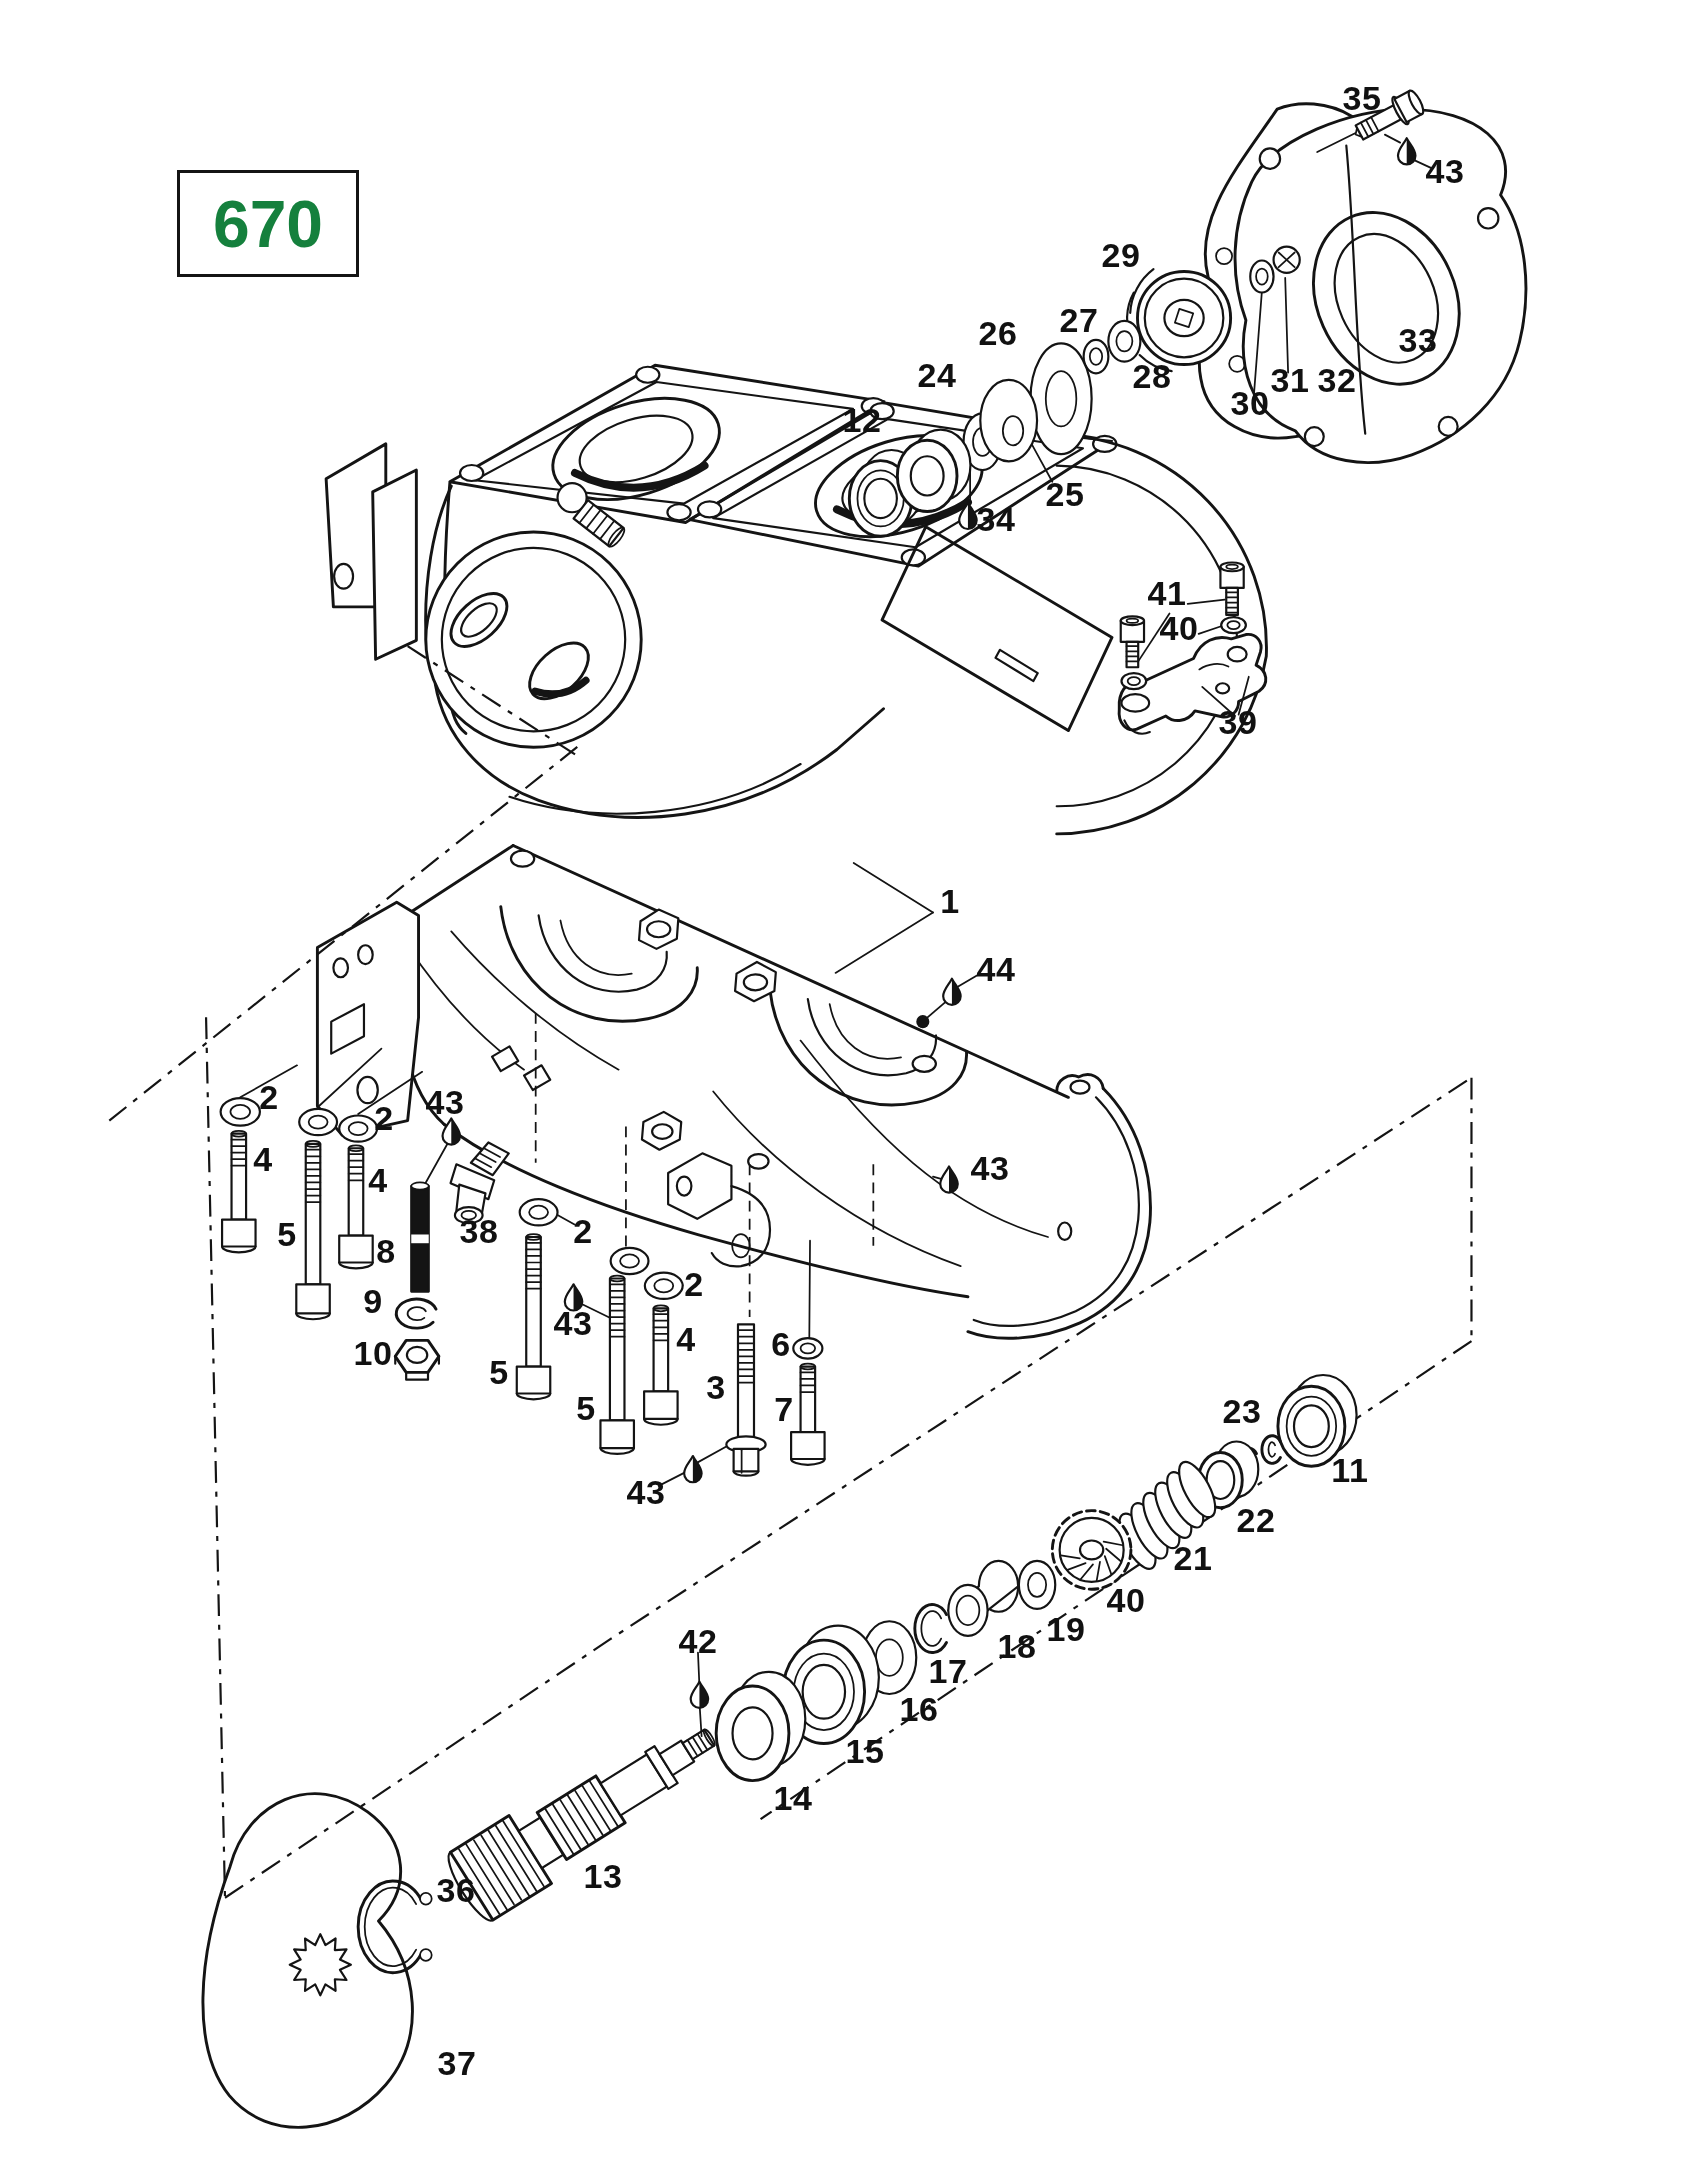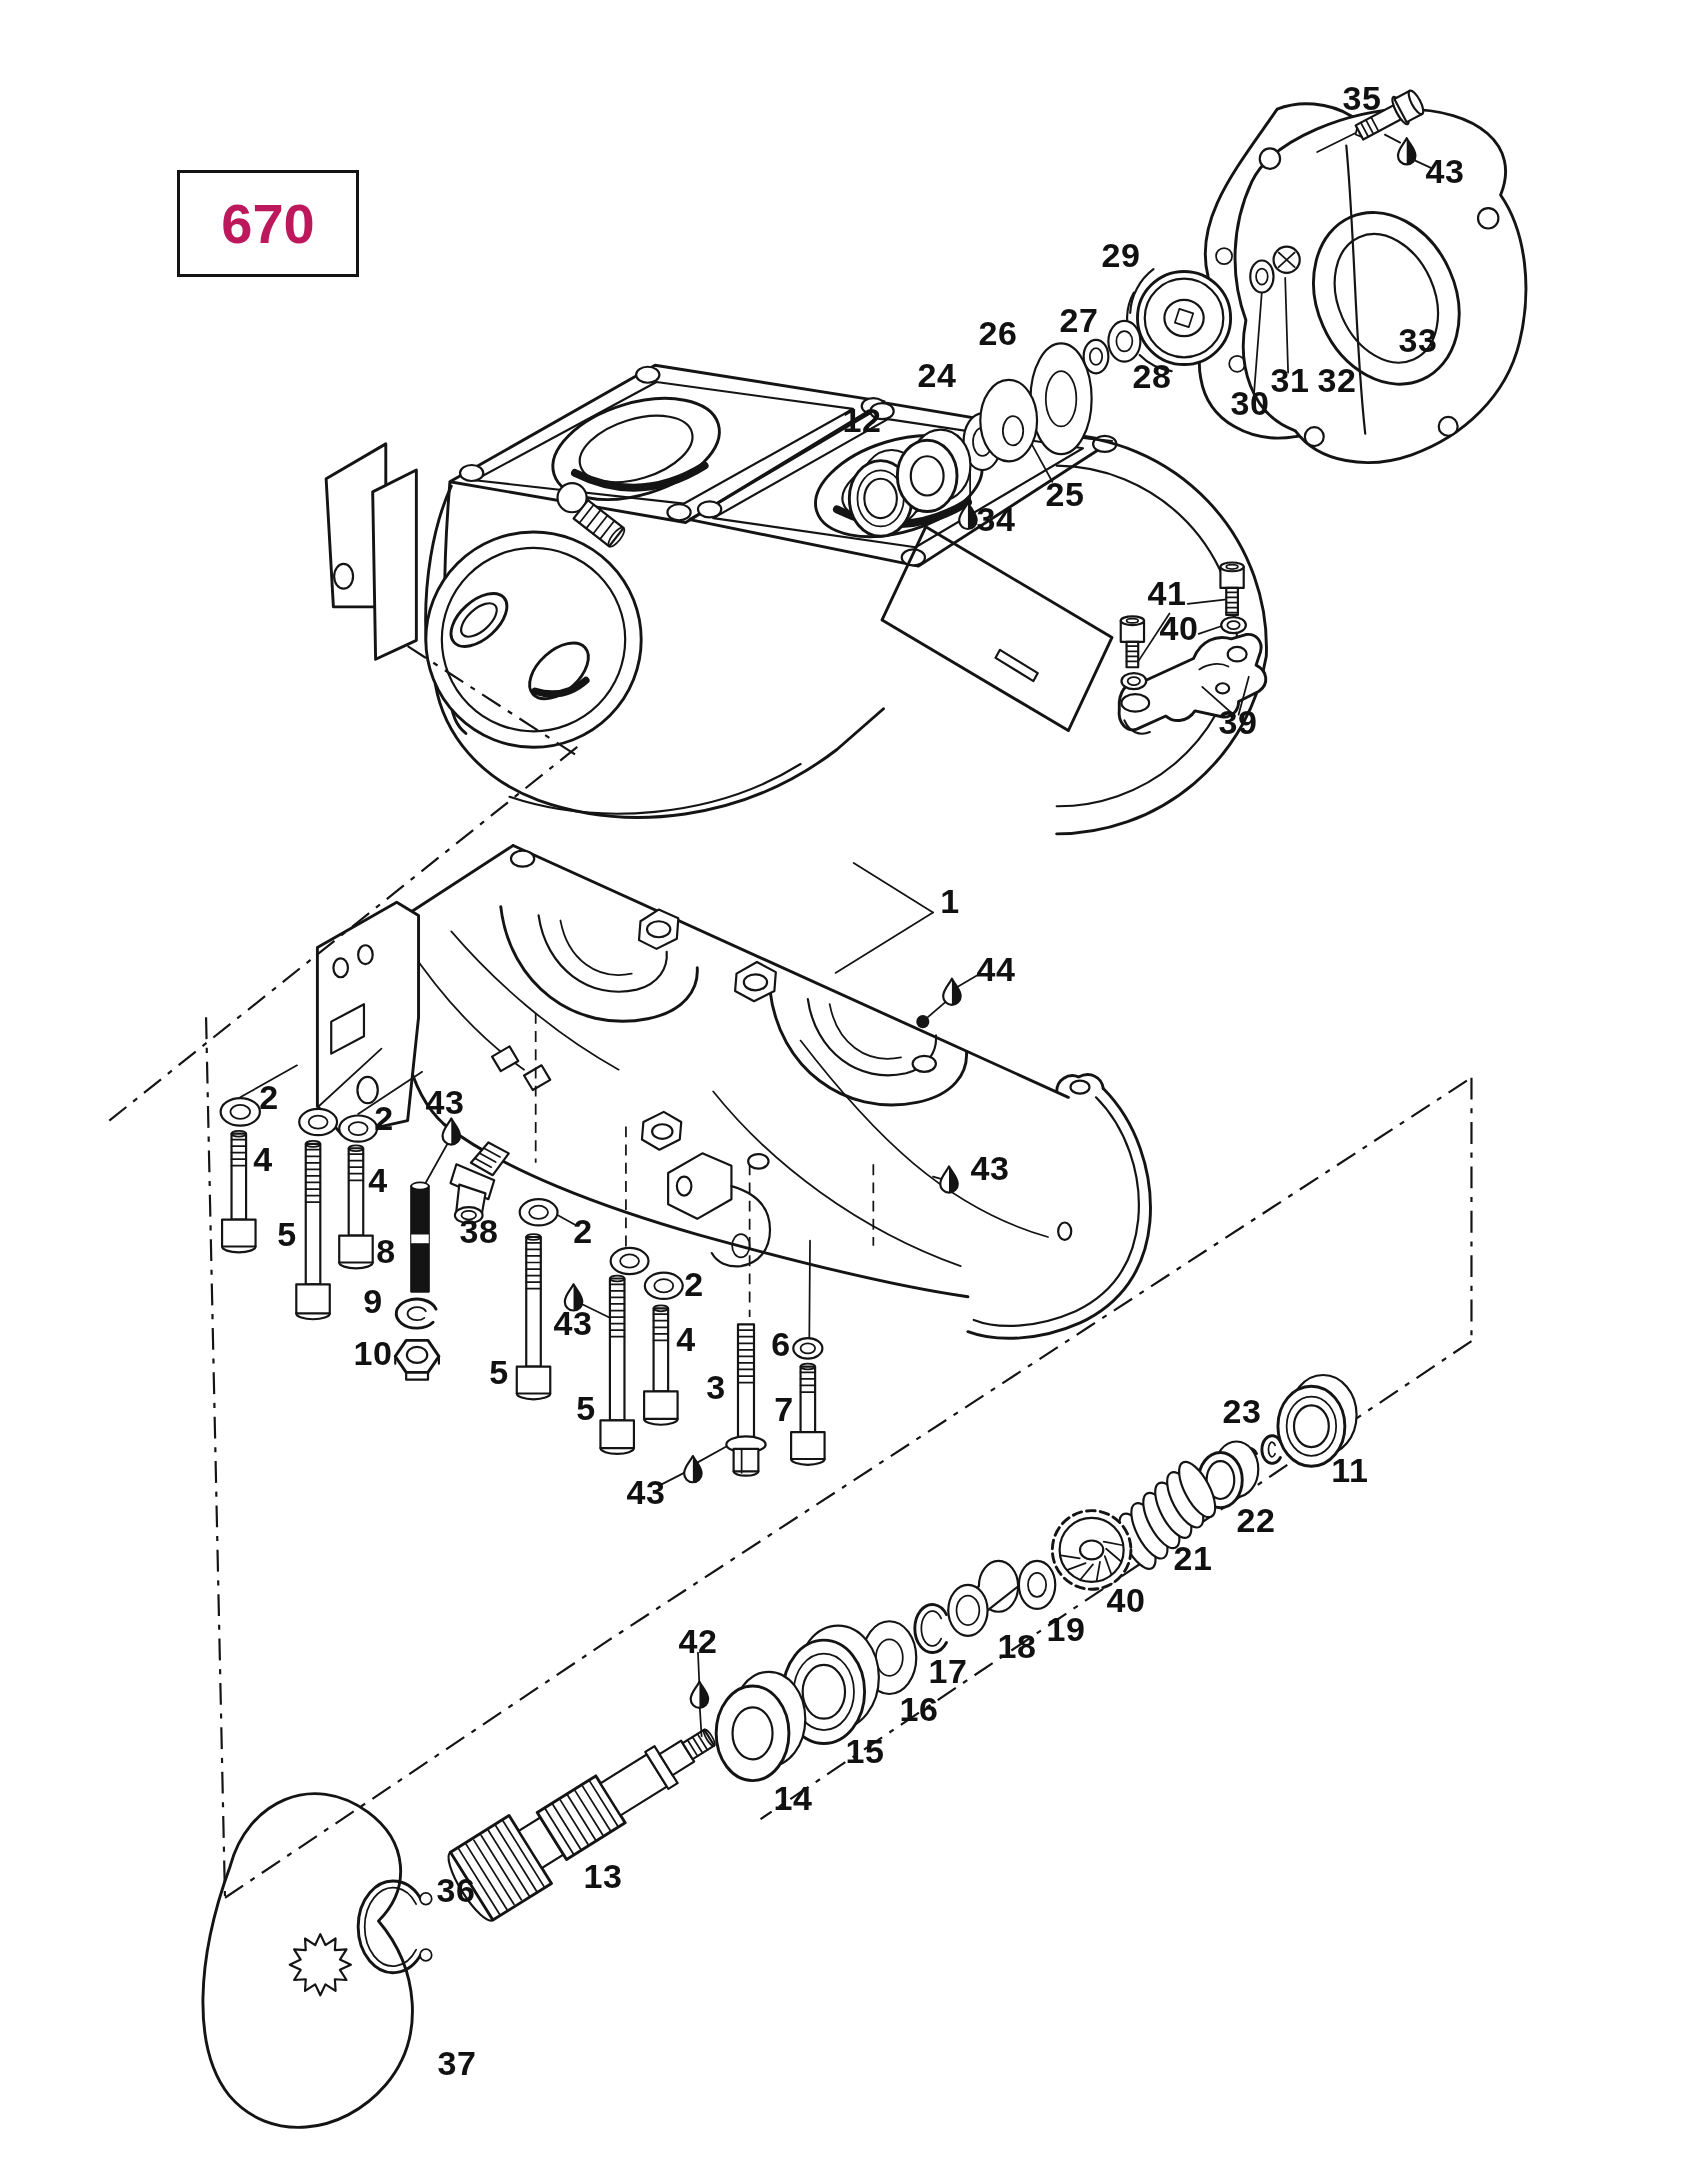--- a/index.html
+++ b/index.html
@@ -8,21 +8,21 @@
   #art{position:absolute;left:0;top:0;}
   .ln{fill:none;stroke:#141414;stroke-linecap:round;stroke-linejoin:round;} .s4{stroke-width:4;} .s3{stroke-width:3;} .s2{stroke-width:2.4;}
   .fw{fill:#ffffff;} .fb{fill:#141414;stroke:none;}
   .leader{fill:none;stroke:#141414;stroke-width:2.4;stroke-linecap:round;}
   .phantom{fill:none;stroke:#141414;stroke-width:3;stroke-dasharray:30 12 7 12;}
   .hidden{fill:none;stroke:#141414;stroke-width:2.4;stroke-dasharray:15 10;}
   #labels{position:absolute;left:0;top:0;width:100%;height:100%;}
   .callout{position:absolute;transform:translate(-50%,-54%);color:#111;
            font-size:34px;font-weight:600;white-space:nowrap;letter-spacing:0.7px;}
   #badge{position:absolute;display:flex;align-items:center;justify-content:center;
-         border:3.6px solid #141414;color:#be185d;font-weight:700;font-size:56px;}
+         border:3.6px solid #141414;color:#15803d;font-weight:700;font-size:66px;}
 </style>
 </head>
 <body>
 
 <div id="stage">
 
   <svg id="art" width="1687" height="2183" viewBox="0 0 2318 3000">
     <defs>
       <g id="drop">
         <path class="ln s3 fw" d="M0,-17 C4,-9 12,-2 12,7 A12,12 0 1,1 -12,7 C-12,-2 -4,-9 0,-17 Z"></path>

